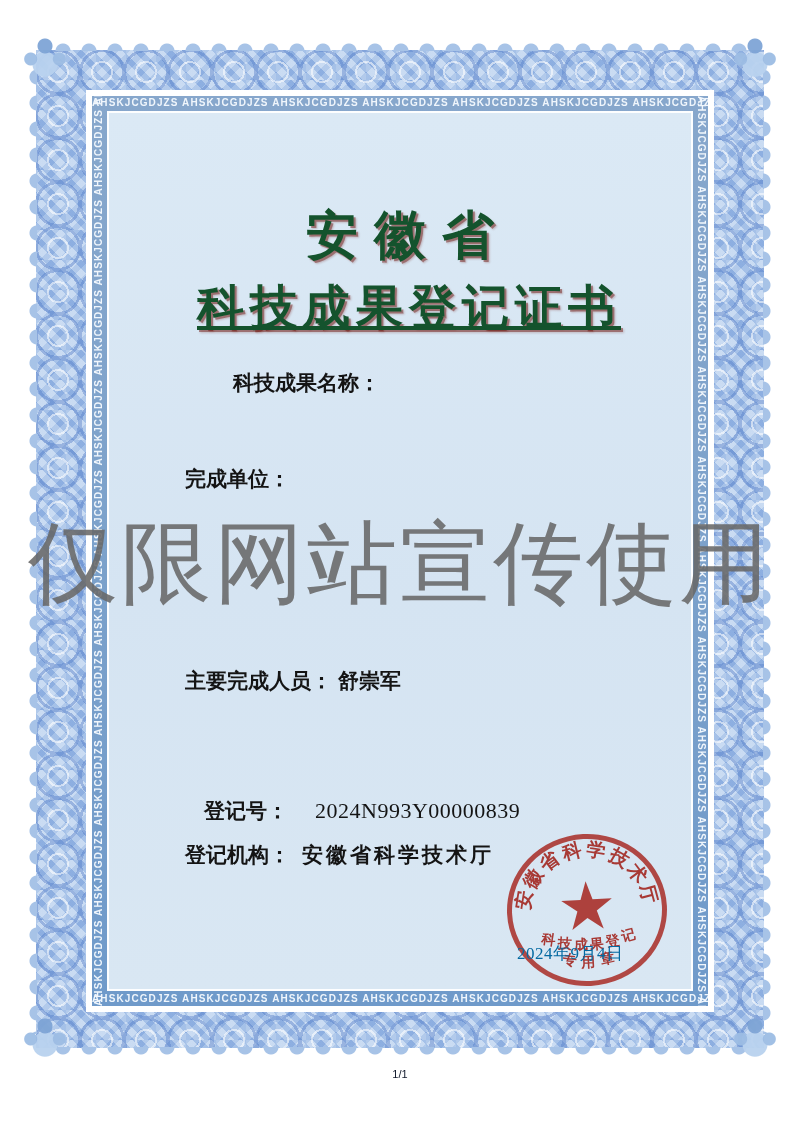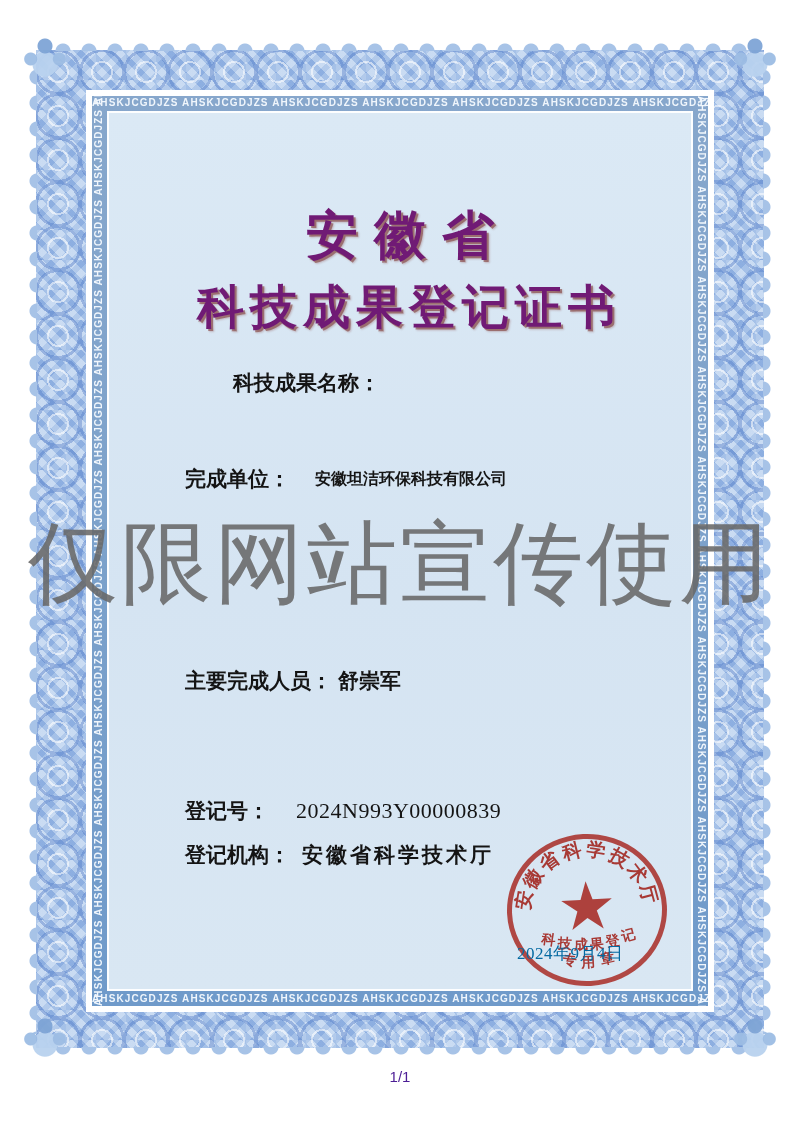--- a/index.html
+++ b/index.html
@@ -54,32 +54,32 @@
   .band-v { top:0; height:910px; width:14px; writing-mode:vertical-rl; line-height:14px; }
   .band-left { left:0; transform:rotate(180deg); } .band-right { right:0; }
 
   
   .inner { position:absolute; left:107px; top:111px; width:586px; height:880px;
     background:linear-gradient(180deg,#dbe9f5 0%,#d5e4f2 55%,#d9e7f3 100%);
     border:2px solid rgba(255,255,255,.95); }
 
   
   .title { position:absolute; left:107px; width:586px; text-align:center;
-    color:#701a75; font-weight:700; font-family:"Liberation Serif", serif;
+    color:#14532d; font-weight:700; font-family:"Liberation Serif", serif;
     text-shadow:2px 2px 0 rgba(108,20,12,.45), 3px 3px 2px rgba(108,20,12,.22); white-space:nowrap; }
   .title-1 { top:201px; font-size:52px; letter-spacing:16px; padding-left:16px; }
-  .title-2 { top:276px; font-size:47px; letter-spacing:6px;  padding-left:18px; }
+  .title-2 { top:276px; font-size:47px; letter-spacing:6px;  padding-left:18px;text-decoration:underline; }
 
   .row { position:absolute; left:185px; width:510px; height:30px; color:#141414; }
   .row .lbl { position:absolute; left:0; top:0; font-size:21px; font-weight:700; white-space:nowrap; }
   .row .val { position:absolute; top:0; font-size:21px; font-weight:700; white-space:nowrap; }
   .row-1 { top:369px;margin-left:48px; } .row-1 .val { left:152px; }
   .row-2 { top:465px; } .row-2 .val { left:130px; font-size:16px; top:4px; }
   .row-3 { top:667px; } .row-3 .val { left:153px; }
-  .row-4 { top:797px; } .row-4 .val { left:111px; font-family:"Liberation Serif", serif; font-weight:400; font-size:22px; letter-spacing:.5px; top:1px; }
+  .row-4 { top:797px;margin-left:19px; } .row-4 .val { left:111px; font-family:"Liberation Serif", serif; font-weight:400; font-size:22px; letter-spacing:.5px; top:1px; }
   .row-5 { top:841px; } .row-5 .val { left:117px; letter-spacing:3px; }
 
   
   .seal { position:absolute; left:506px; top:833px; width:162px; height:154px;
     transform:rotate(-3deg); mix-blend-mode:multiply; }
   .seal-ring { position:absolute; left:1px; top:1px; right:1px; bottom:1px;
     border:5px solid rgba(196,40,30,.82); border-radius:50%; }
   .seal-arc { position:absolute; left:0; top:0; width:100%; height:100%;
     color:rgba(190,36,27,.88); font-weight:700; font-size:19px; font-family:"Liberation Serif", serif; }
   .seal-arc span { position:absolute; width:22px; height:22px; text-align:center; line-height:22px; }
@@ -91,21 +91,21 @@
   .seal-line-1 { top:103px; } .seal-line-2 { top:121px; letter-spacing:3px; }
   .seal-date { position:absolute; left:517px; top:942px; font-size:17px; color:#0369a1;
     font-family:"Liberation Serif", serif; letter-spacing:.5px; z-index:40; }
 
   
   .watermark { position:absolute; left:28px; top:516px; width:746px; z-index:60;
     font-size:90px; line-height:1.05; letter-spacing:3px; white-space:nowrap;
     color:rgba(104,104,104,.88); font-weight:500; pointer-events:none; }
 
   .page-number { position:absolute; left:0; right:0; top:1068px; text-align:center;
-    font-size:15px; color:#4c1d95; }
+    font-size:11px; color:#0f172a; }
 </style>
 </head>
 <body>
 
 <div class="page">
 
   <div class="lace">
     <div class="bump bump-top"></div>
     <div class="bump bump-bottom"></div>
     <div class="bump bump-left"></div>
@@ -128,21 +128,20 @@
   <div class="inner"></div>
 
   <div class="title title-1">安徽省</div>
   <div class="title title-2">科技成果登记证书</div>
 
   <div class="row row-1">
     <span class="lbl">科技成果名称：</span>
   </div>
   <div class="row row-2">
     <span class="lbl">完成单位：</span>
-    <span class="val">安徽坦洁环保科技有限公司</span>
   </div>
   <div class="row row-3">
     <span class="lbl">主要完成人员：</span>
     <span class="val">舒崇军</span>
   </div>
   <div class="row row-4">
     <span class="lbl">登记号：</span>
     <span class="val">2024N993Y00000839</span>
   </div>
   <div class="row row-5">

